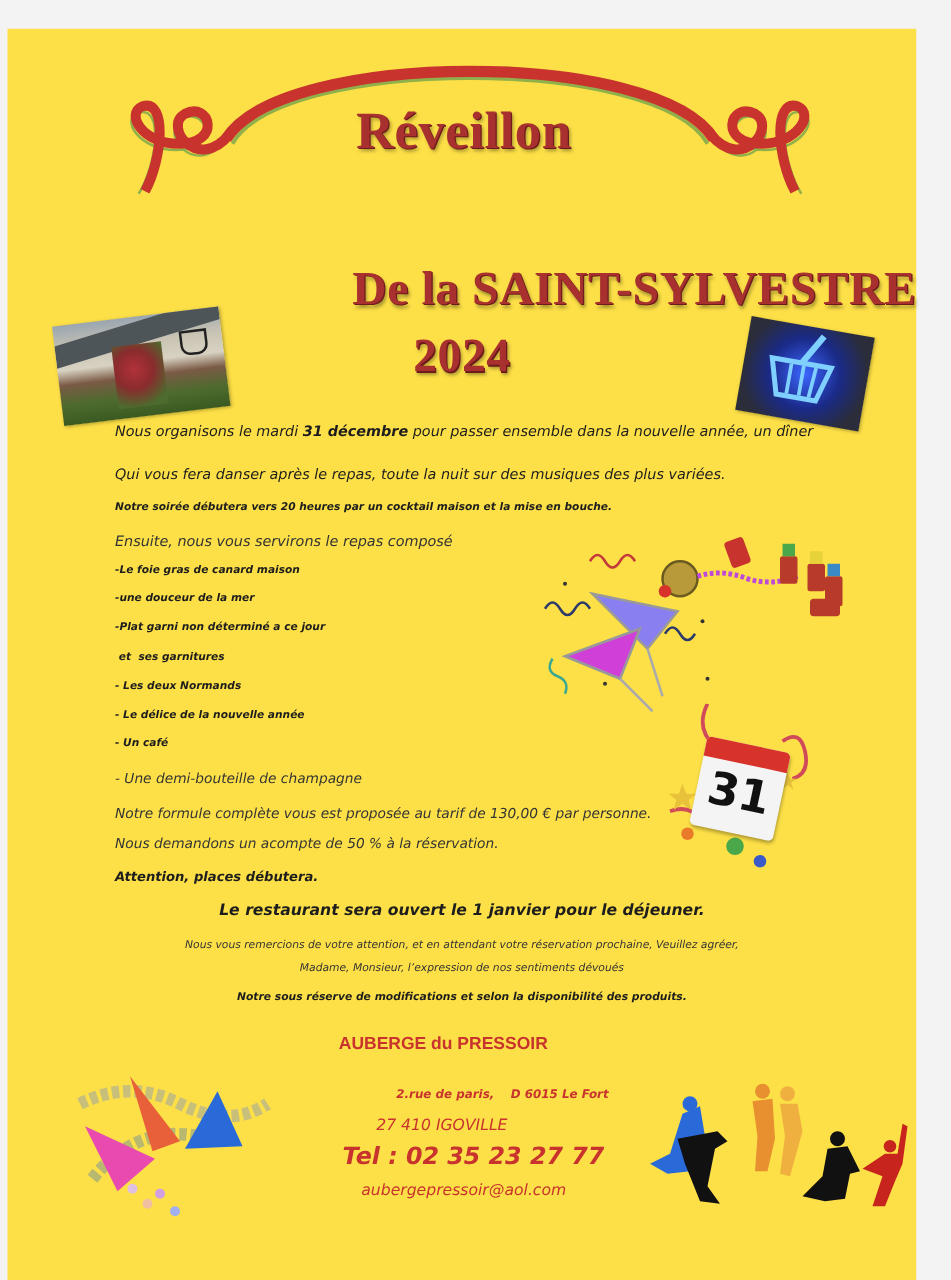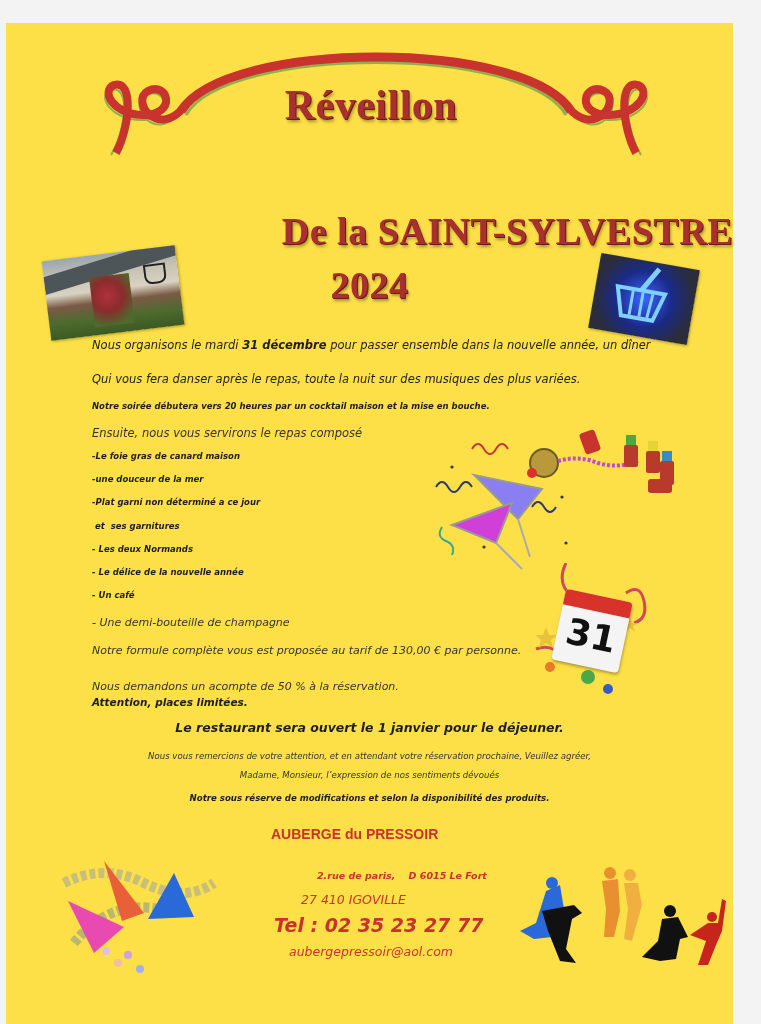--- a/index.html
+++ b/index.html
@@ -84,22 +84,22 @@
   <div class="abs body-text bold" style="left:86px; top:428px; font-size:8.5px;">-Le foie gras  de canard maison</div>
   <div class="abs body-text bold" style="left:86px; top:451px; font-size:8.5px;">-une douceur de la mer</div>
   <div class="abs body-text bold" style="left:86px; top:474px; font-size:8.5px;">-Plat garni non déterminé a ce jour</div>
   <div class="abs body-text bold" style="left:86px; top:498px; font-size:8.5px; white-space:pre;"> et  ses garnitures</div>
   <div class="abs body-text bold" style="left:86px; top:521px; font-size:8.5px;">- Les deux Normands</div>
   <div class="abs body-text bold" style="left:86px; top:544px; font-size:8.5px;">- Le délice  de la nouvelle année</div>
   <div class="abs body-text bold" style="left:86px; top:567px; font-size:8.5px;">- Un café</div>
   <div class="abs body-text" style="left:86px; top:593px; font-size:11px; color:#333;">- Une demi-bouteille de champagne</div>
 
   <div class="abs body-text" style="left:86px; top:621px; font-size:11px; color:#333;">Notre formule complète vous est proposée au tarif de 130,00 €  par personne.</div>
-  <div class="abs body-text" style="left:86px; top:645px; font-size:11px; color:#333;margin-top:12px;">Nous demandons un acompte de 50 %  à la réservation.</div>
-  <div class="abs body-text bold" style="left:86px; top:673px; font-size:10.5px;">Attention, places limitées.</div>
+  <div class="abs body-text" style="left:86px; top:645px; font-size:11px; color:#333;">Nous demandons un acompte de 50 %  à la réservation.</div>
+  <div class="abs body-text bold" style="left:86px; top:673px; font-size:10.5px;">Attention, places débutera.</div>
 
   <svg class="abs" style="left:416px; top:404px;" width="160" height="150" viewBox="0 0 160 150">
     <circle cx="122" cy="36" r="14" fill="#b89a3a" stroke="#6b5a20" stroke-width="2"></circle>
     <circle cx="110" cy="46" r="5" fill="#d8332a"></circle>
     <path d="M52 48 L120 62 L96 92 Z" fill="#8a7ff0" stroke="#999" stroke-width="2"></path>
     <line x1="96" y1="92" x2="108" y2="130" stroke="#aaa" stroke-width="2"></line>
     <path d="M30 98 L90 76 L74 116 Z" fill="#d040d8" stroke="#999" stroke-width="2"></path>
     <line x1="74" y1="116" x2="100" y2="142" stroke="#aaa" stroke-width="2"></line>
     <path d="M14 60 q6 -10 12 0 q6 10 12 0 q6 -10 12 0" fill="none" stroke="#2c3b6a" stroke-width="2"></path>
     <path d="M50 22 q6 -10 12 0 q6 10 12 0 q6 -10 12 0" fill="none" stroke="#c23a3a" stroke-width="2"></path>

